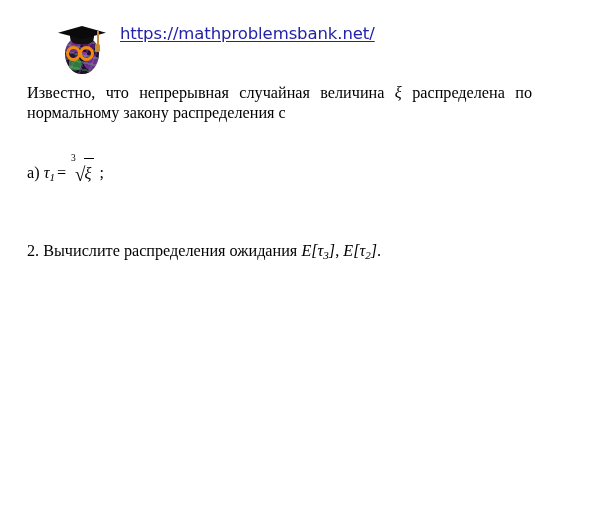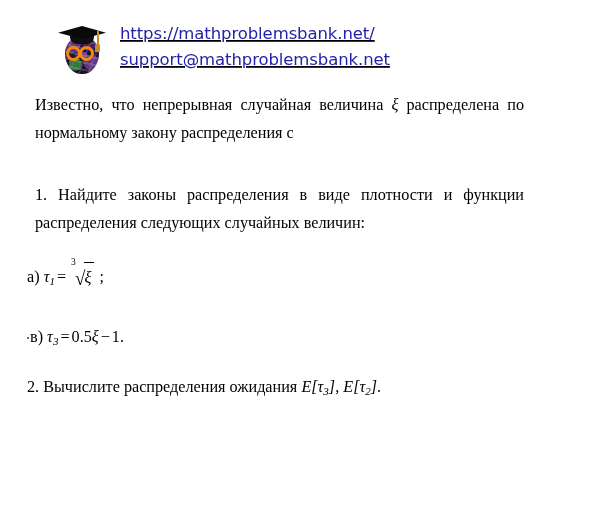--- a/index.html
+++ b/index.html
@@ -16,21 +16,20 @@
     position: relative;
   }
 
   
   #header {
     display: flex;
     align-items: flex-start;
     padding: 18px 0 0 60px;
     height: 70px;
     box-sizing: border-box;
-    text-decoration: underline;
   }
 
   #logo {
     position: relative;
     width: 44px;
     height: 62px;
     flex: 0 0 44px;
   }
   
   .globe {
@@ -134,23 +133,23 @@
     white-space: nowrap;
   }
 
   
   #content {
     padding: 0 26px 0 27px;
     width: 558px;
     box-sizing: border-box;
   }
   p.para {
-    margin: 8px;
+    margin: 0;
     font-size: 16.2px;
-    line-height: 28px;
+    line-height: 20px;
     text-align: justify;
     text-justify: inter-word;
   }
   p.block {
     margin: 0;
     font-size: 16.2px;
     line-height: 28px;
     text-align: left;
   }
   .sp-13 { height: 13px; }
@@ -237,62 +236,53 @@
       <span class="r"></span>
     </div>
     <div class="cap-body"></div>
     <div class="cap-board"></div>
     <div class="cap-tassel-cord"></div>
     <div class="cap-tassel-knot"></div>
   </div>
 
   <div id="links">
     <a href="#">https://mathproblemsbank.net/</a>
-    <a href="#">support@mathproblemsbank.net</a>
   </div>
 </div>
 
 <div id="content">
 
   <div class="sp-13"></div>
 
   <p class="para">
     <span>Известно,</span>
     <span>что</span>
     <span>непрерывная</span>
     <span>случайная</span>
     <span>величина</span>
     <span class="mi">ξ</span>
     <span>распределена по нормальному закону распределения с</span>
   </p>
 
   <div class="sp-18"></div>
 
-  <p class="para">
-    <span>1.</span>
-    <span>Найдите законы распределения в виде плотности и функции распределения следующих случайных величин:</span>
-  </p>
 
   <div class="sp-18"></div>
 
   <p class="block">
     <span>а)</span>
     <span class="mi">τ</span><sub class="sb">1</sub><span class="mo">=</span><span class="radical"><span class="idx">3</span><span class="sign">√</span><span class="rad-body">ξ</span></span>
     <span class="mn">;</span>
   </p>
 
   <div class="sp-14"></div>
 
 
   <div class="sp-14"></div>
 
-  <p class="block">
-    <span class="dot-artifact"></span><span>в)</span>
-    <span class="mi">τ</span><sub class="sb">3</sub><span class="mo">=</span><span class="mn">0.5</span><span class="mi">ξ</span><span class="mo">−</span><span class="mn">1</span><span class="mn">.</span>
-  </p>
 
   <div class="sp-18"></div>
 
   <p class="block">
     <span>2.</span>
     <span>Вычислите распределения ожидания</span>
     <span class="mi">E[</span><span class="mi">τ</span><sub class="sb">3</sub><span class="mi">]</span><span class="mn">,</span>
     <span class="mi">E[</span><span class="mi">τ</span><sub class="sb">2</sub><span class="mi">]</span><span class="mn">.</span>
   </p>
 

